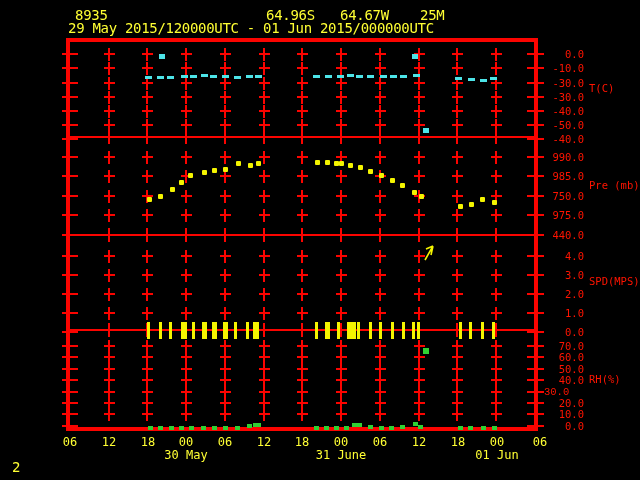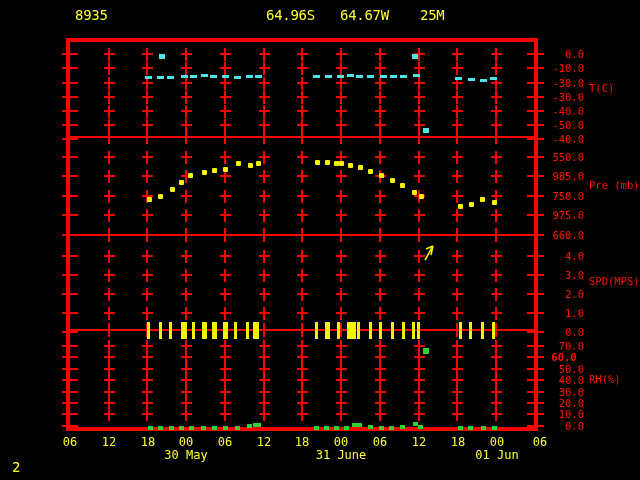--- a/index.html
+++ b/index.html
@@ -11,20 +11,21 @@
   .red-text{color:#ff1400;font-size:10.5px;line-height:12px;white-space:pre;}
 </style>
 </head>
 <body>
 
 <div id="plot">
   <span class="a hdr" style="left:75px;top:9px">8935</span>
   <span class="a hdr" style="left:266px;top:9px">64.96S</span>
   <span class="a hdr" style="left:340px;top:9px">64.67W</span>
   <span class="a hdr" style="left:420px;top:9px">25M</span>
+  <span class="a hdr" style="left:68px;top:22px">29 May 2015/120000UTC - 01 Jun 2015/000000UTC</span>
   <span class="a hdr" style="left:12px;top:461px">2</span>
 <div class="a" style="left: 108px; top: 48px; width: 2px; height: 13px; background: rgb(251, 4, 0);"></div>
     <div class="a" style="left: 104px; top: 53px; width: 11px; height: 2px; background: rgb(251, 4, 0);"></div>
     <div class="a" style="left: 108px; top: 62px; width: 2px; height: 13px; background: rgb(251, 4, 0);"></div>
     <div class="a" style="left: 104px; top: 67px; width: 11px; height: 2px; background: rgb(251, 4, 0);"></div>
     <div class="a" style="left: 108px; top: 77px; width: 2px; height: 13px; background: rgb(251, 4, 0);"></div>
     <div class="a" style="left: 104px; top: 82px; width: 11px; height: 2px; background: rgb(251, 4, 0);"></div>
     <div class="a" style="left: 108px; top: 91px; width: 2px; height: 13px; background: rgb(251, 4, 0);"></div>
     <div class="a" style="left: 104px; top: 96px; width: 11px; height: 2px; background: rgb(251, 4, 0);"></div>
     <div class="a" style="left: 108px; top: 105px; width: 2px; height: 13px; background: rgb(251, 4, 0);"></div>
@@ -535,33 +536,33 @@
     <div class="a red-text" style="left: 544px; top: 105px; width: 40px; text-align: right;">-40.0</div>
     <div class="a" style="left: 62px; top: 124px; width: 16px; height: 2px; background: rgb(251, 4, 0);"></div>
     <div class="a" style="left: 527px; top: 124px; width: 17px; height: 2px; background: rgb(251, 4, 0);"></div>
     <div class="a red-text" style="left: 544px; top: 119px; width: 40px; text-align: right;">-50.0</div>
     <div class="a" style="left: 62px; top: 138px; width: 16px; height: 2px; background: rgb(251, 4, 0);"></div>
     <div class="a" style="left: 527px; top: 138px; width: 17px; height: 2px; background: rgb(251, 4, 0);"></div>
     <div class="a red-text" style="left: 544px; top: 133px; width: 40px; text-align: right;">-40.0</div>
     <div class="a red-text" style="left: 589px; top: 82px;">T(C)</div>
     <div class="a" style="left: 62px; top: 156px; width: 16px; height: 2px; background: rgb(251, 4, 0);"></div>
     <div class="a" style="left: 527px; top: 156px; width: 17px; height: 2px; background: rgb(251, 4, 0);"></div>
-    <div class="a red-text" style="left: 544px; top: 151px; width: 40px; text-align: right;">550.0</div>
+    <div class="a red-text" style="left: 544px; top: 151px; width: 40px; text-align: right;">990.0</div>
     <div class="a" style="left: 62px; top: 175px; width: 16px; height: 2px; background: rgb(251, 4, 0);"></div>
     <div class="a" style="left: 527px; top: 175px; width: 17px; height: 2px; background: rgb(251, 4, 0);"></div>
     <div class="a red-text" style="left: 544px; top: 170px; width: 40px; text-align: right;">985.0</div>
     <div class="a" style="left: 62px; top: 195px; width: 16px; height: 2px; background: rgb(251, 4, 0);"></div>
     <div class="a" style="left: 527px; top: 195px; width: 17px; height: 2px; background: rgb(251, 4, 0);"></div>
     <div class="a red-text" style="left: 544px; top: 190px; width: 40px; text-align: right;">750.0</div>
     <div class="a" style="left: 62px; top: 214px; width: 16px; height: 2px; background: rgb(251, 4, 0);"></div>
     <div class="a" style="left: 527px; top: 214px; width: 17px; height: 2px; background: rgb(251, 4, 0);"></div>
     <div class="a red-text" style="left: 544px; top: 209px; width: 40px; text-align: right;">975.0</div>
     <div class="a" style="left: 62px; top: 234px; width: 16px; height: 2px; background: rgb(251, 4, 0);"></div>
     <div class="a" style="left: 527px; top: 234px; width: 17px; height: 2px; background: rgb(251, 4, 0);"></div>
-    <div class="a red-text" style="left: 544px; top: 229px; width: 40px; text-align: right;">660.0</div>
+    <div class="a red-text" style="left: 544px; top: 229px; width: 40px; text-align: right;">440.0</div>
     <div class="a red-text" style="left: 589px; top: 179px;">Pre (mb)</div>
     <div class="a" style="left: 62px; top: 255px; width: 16px; height: 2px; background: rgb(251, 4, 0);"></div>
     <div class="a" style="left: 527px; top: 255px; width: 17px; height: 2px; background: rgb(251, 4, 0);"></div>
     <div class="a red-text" style="left: 544px; top: 250px; width: 40px; text-align: right;">4.0</div>
     <div class="a" style="left: 62px; top: 274px; width: 16px; height: 2px; background: rgb(251, 4, 0);"></div>
     <div class="a" style="left: 527px; top: 274px; width: 17px; height: 2px; background: rgb(251, 4, 0);"></div>
     <div class="a red-text" style="left: 544px; top: 269px; width: 40px; text-align: right;">3.0</div>
     <div class="a" style="left: 62px; top: 293px; width: 16px; height: 2px; background: rgb(251, 4, 0);"></div>
     <div class="a" style="left: 527px; top: 293px; width: 17px; height: 2px; background: rgb(251, 4, 0);"></div>
     <div class="a red-text" style="left: 544px; top: 288px; width: 40px; text-align: right;">2.0</div>
@@ -570,30 +571,30 @@
     <div class="a red-text" style="left: 544px; top: 307px; width: 40px; text-align: right;">1.0</div>
     <div class="a" style="left: 62px; top: 331px; width: 16px; height: 2px; background: rgb(251, 4, 0);"></div>
     <div class="a" style="left: 527px; top: 331px; width: 17px; height: 2px; background: rgb(251, 4, 0);"></div>
     <div class="a red-text" style="left: 544px; top: 326px; width: 40px; text-align: right;">0.0</div>
     <div class="a red-text" style="left: 589px; top: 275px;">SPD(MPS)</div>
     <div class="a" style="left: 62px; top: 345px; width: 16px; height: 2px; background: rgb(251, 4, 0);"></div>
     <div class="a" style="left: 527px; top: 345px; width: 17px; height: 2px; background: rgb(251, 4, 0);"></div>
     <div class="a red-text" style="left: 544px; top: 340px; width: 40px; text-align: right;">70.0</div>
     <div class="a" style="left: 62px; top: 356px; width: 16px; height: 2px; background: rgb(251, 4, 0);"></div>
     <div class="a" style="left: 527px; top: 356px; width: 17px; height: 2px; background: rgb(251, 4, 0);"></div>
-    <div class="a red-text" style="left: 544px; top: 351px; width: 40px; text-align: center; font-weight: bold;">60.0</div>
+    <div class="a red-text" style="left: 544px; top: 351px; width: 40px; text-align: right;">60.0</div>
     <div class="a" style="left: 62px; top: 368px; width: 16px; height: 2px; background: rgb(251, 4, 0);"></div>
     <div class="a" style="left: 527px; top: 368px; width: 17px; height: 2px; background: rgb(251, 4, 0);"></div>
     <div class="a red-text" style="left: 544px; top: 363px; width: 40px; text-align: right;">50.0</div>
     <div class="a" style="left: 62px; top: 379px; width: 16px; height: 2px; background: rgb(251, 4, 0);"></div>
     <div class="a" style="left: 527px; top: 379px; width: 17px; height: 2px; background: rgb(251, 4, 0);"></div>
     <div class="a red-text" style="left: 544px; top: 374px; width: 40px; text-align: right;">40.0</div>
     <div class="a" style="left: 62px; top: 391px; width: 16px; height: 2px; background: rgb(251, 4, 0);"></div>
     <div class="a" style="left: 527px; top: 391px; width: 17px; height: 2px; background: rgb(251, 4, 0);"></div>
-    <div class="a red-text" style="left: 544px; top: 386px; width: 40px; text-align: right;">30.0</div>
+    <div class="a red-text" style="left: 544px; top: 386px; width: 40px;  font-family: Liberation Mono, monospace;">30.0</div>
     <div class="a" style="left: 62px; top: 402px; width: 16px; height: 2px; background: rgb(251, 4, 0);"></div>
     <div class="a" style="left: 527px; top: 402px; width: 17px; height: 2px; background: rgb(251, 4, 0);"></div>
     <div class="a red-text" style="left: 544px; top: 397px; width: 40px; text-align: right;">20.0</div>
     <div class="a" style="left: 62px; top: 413px; width: 16px; height: 2px; background: rgb(251, 4, 0);"></div>
     <div class="a" style="left: 527px; top: 413px; width: 17px; height: 2px; background: rgb(251, 4, 0);"></div>
     <div class="a red-text" style="left: 544px; top: 408px; width: 40px; text-align: right;">10.0</div>
     <div class="a" style="left: 62px; top: 425px; width: 16px; height: 2px; background: rgb(251, 4, 0);"></div>
     <div class="a" style="left: 527px; top: 425px; width: 17px; height: 2px; background: rgb(251, 4, 0);"></div>
     <div class="a red-text" style="left: 544px; top: 420px; width: 40px; text-align: right;">0.0</div>
     <div class="a red-text" style="left: 589px; top: 373px;">RH(%)</div>

